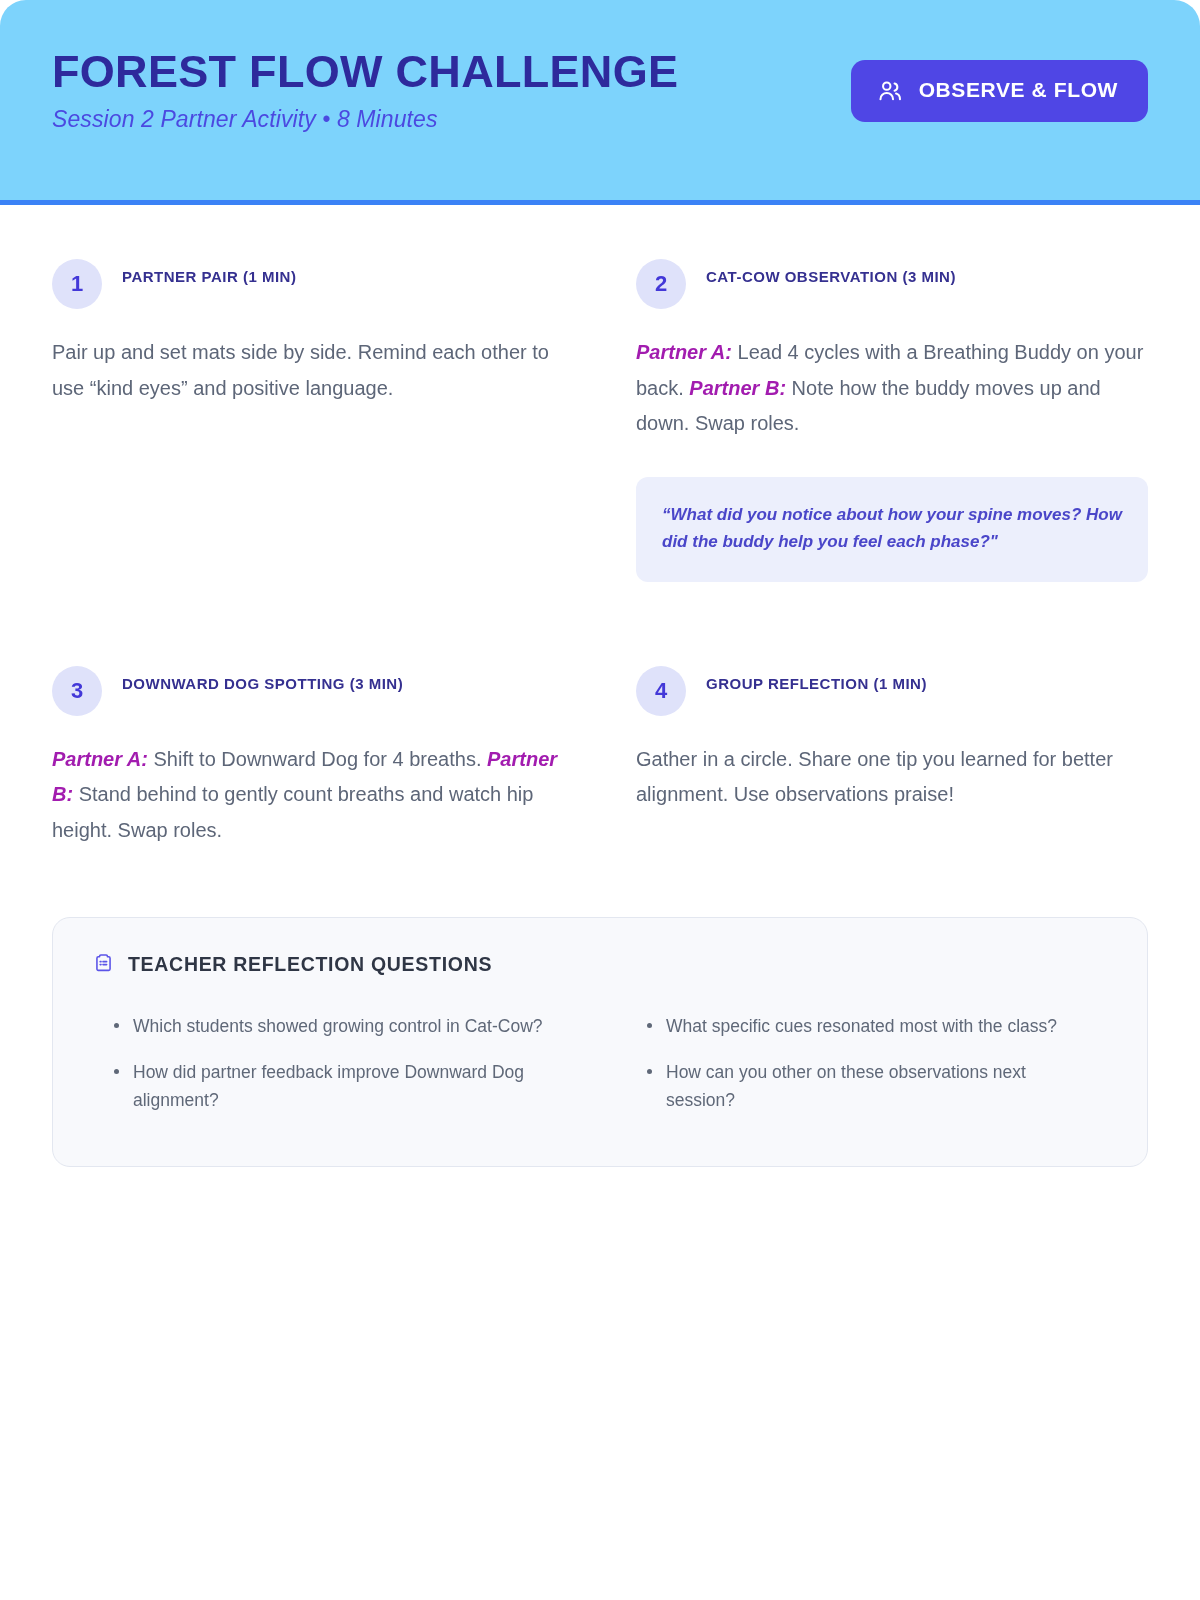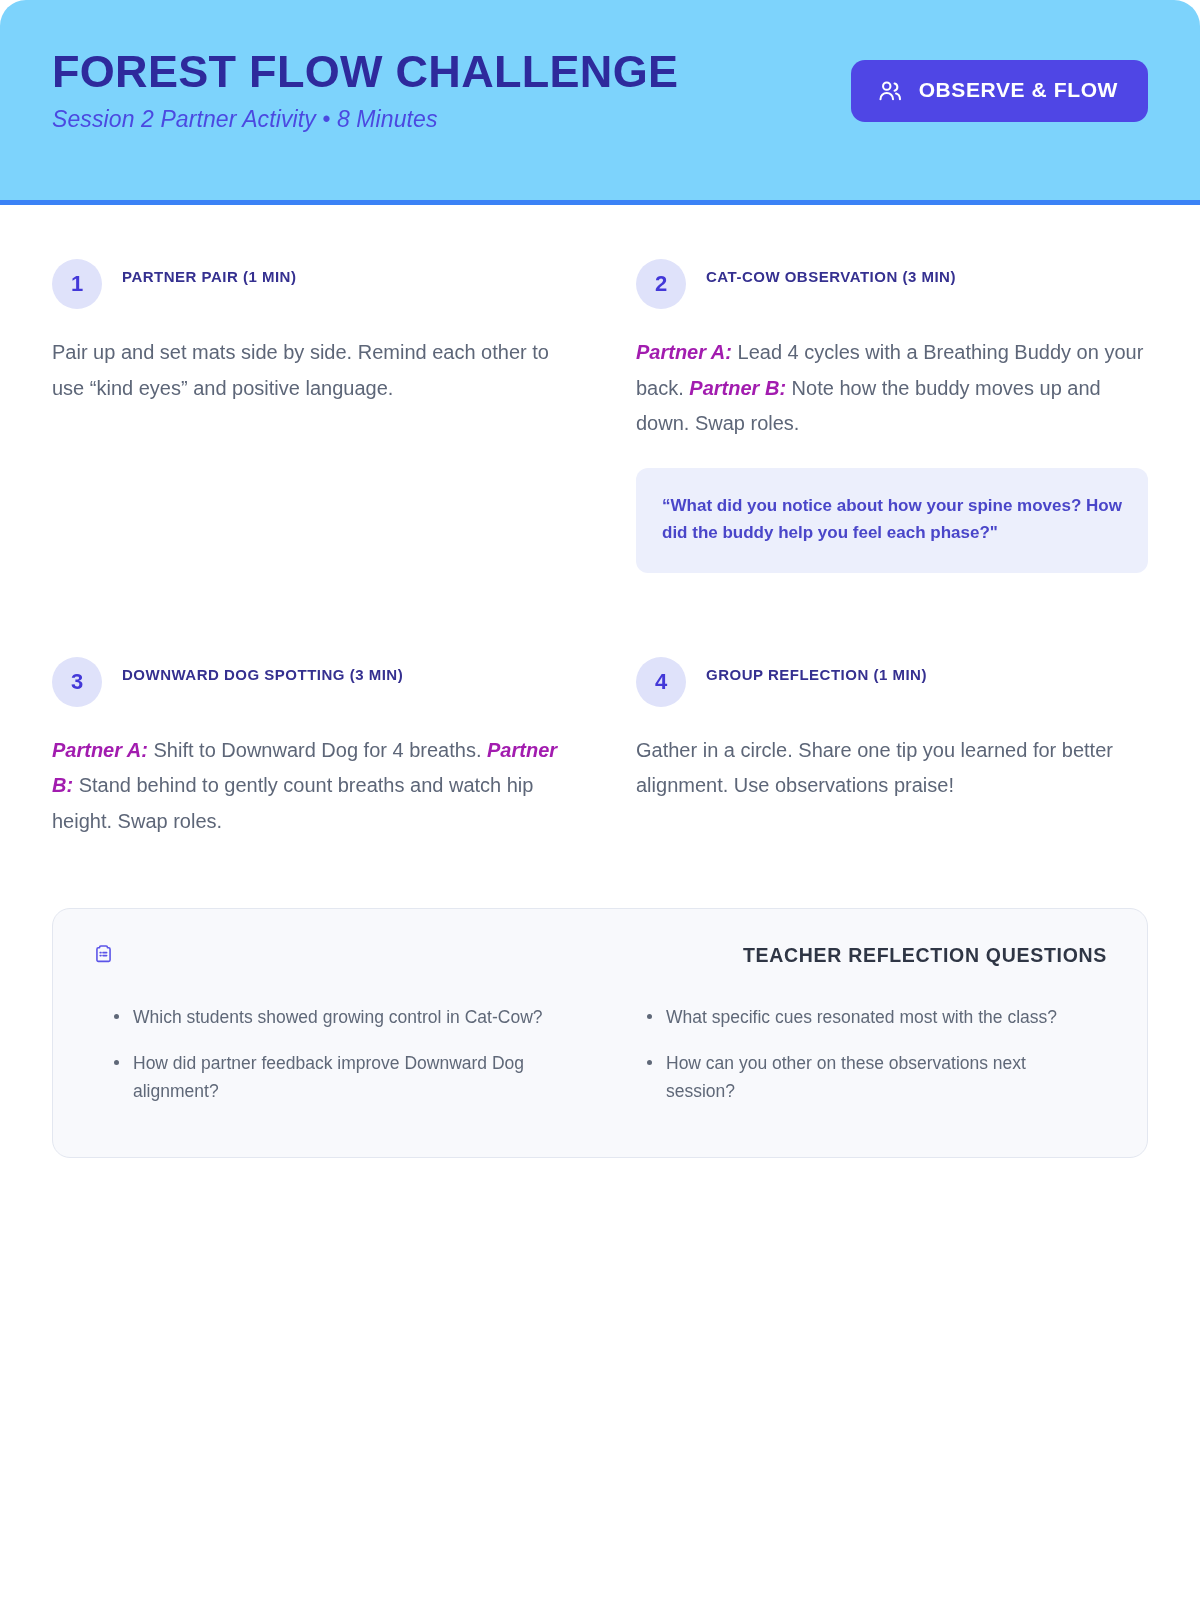--- a/index.html
+++ b/index.html
@@ -114,25 +114,26 @@
   }
   .step-body {
     font-size: 20px;
     line-height: 1.78;
     color: #5d6678;
     margin: 0;
   }
   .step-body b { color: #a21caf; font-weight: 700; font-style: italic; }
 
   .callout {
-    margin-top: 26px;
+    margin-top: 35px;
     background: #eceffc;
     border-radius: 12px;
     padding: 24px 26px 26px 26px;
     font-size: 17px;
+    font-style: italic;
     font-weight: 600;
     line-height: 1.62;
     color: #4a46c9;
   }
 
   
   .row-2 { margin-top: 62px; }
 
   
   .reflection-wrap { padding: 64px 52px 0 52px; }
@@ -140,21 +141,20 @@
     background: #f8f9fc;
     border: 1px solid #e3e7f0;
     border-radius: 18px;
     padding: 34px 40px 38px 40px;
   }
   .reflection-head {
     display: flex;
     align-items: center;
     gap: 14px;
     margin-bottom: 22px;
-    justify-content: space-between;
   }
   .reflection-title {
     font-size: 19.5px;
     font-weight: 700;
     letter-spacing: 0.7px;
     color: #2f3645;
   }
   .reflection-cols {
     display: grid;
     grid-template-columns: 1fr 1fr;

